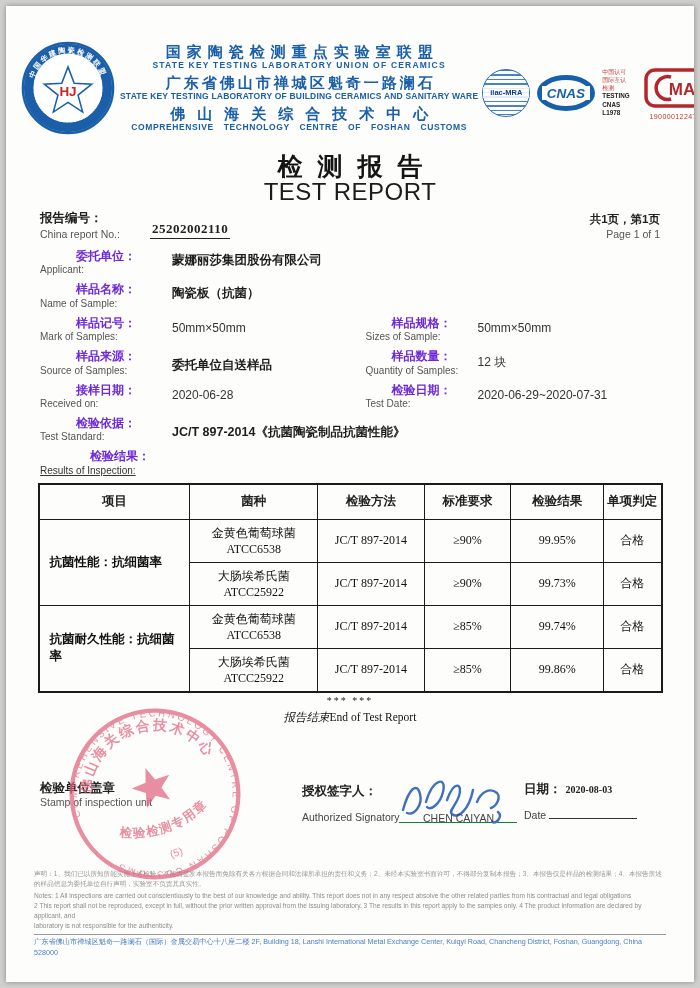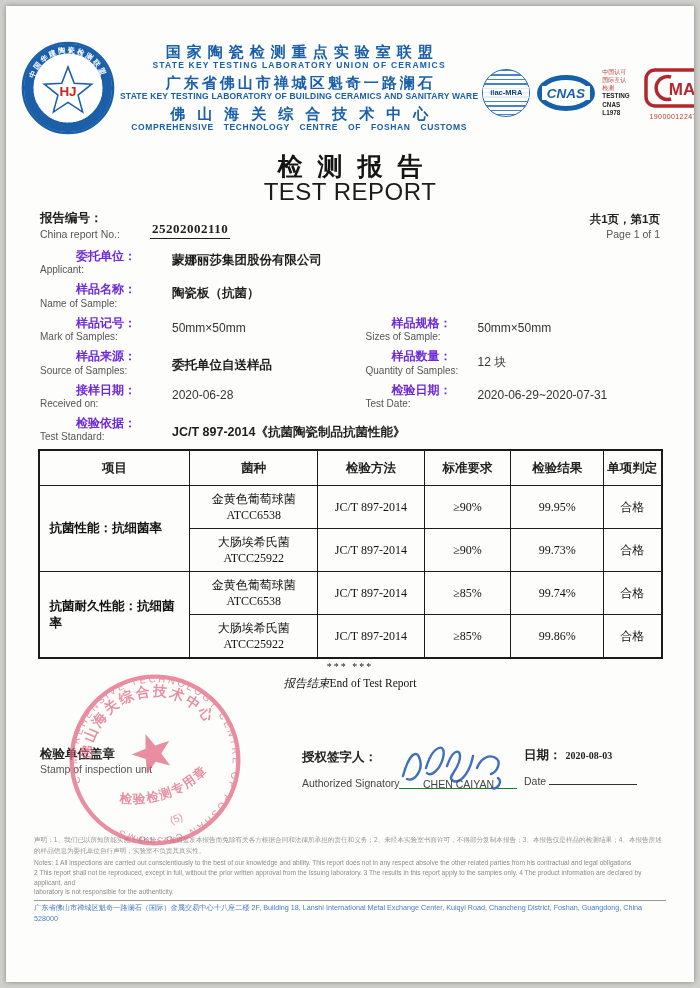--- a/index.html
+++ b/index.html
@@ -260,20 +260,28 @@
     <div class="frow">
       <div class="fcell" style="width:100%">
         <div class="flabel">
             <div class="zh">检验依据：</div>
           <div class="en">Test Standard:</div>
           </div>
         <div class="fvalue center">JC/T 897-2014《抗菌陶瓷制品抗菌性能》</div>
       </div>
     </div>
 
+    <div class="frow">
+      <div class="fcell results-label" style="width:100%">
+        <div class="flabel" style="width:160px">
+            <div class="zh">检验结果：</div>
+          <div class="en">Results of Inspection:</div>
+          </div>
+      </div>
+    </div>
   </div>
 
   <table class="rtable">
     <colgroup>
       <col style="width:152px">
         <col style="width:128px">
         <col style="width:107px">
       <col style="width:87px">
         <col style="width:93px">
         <col style="width:58px">

